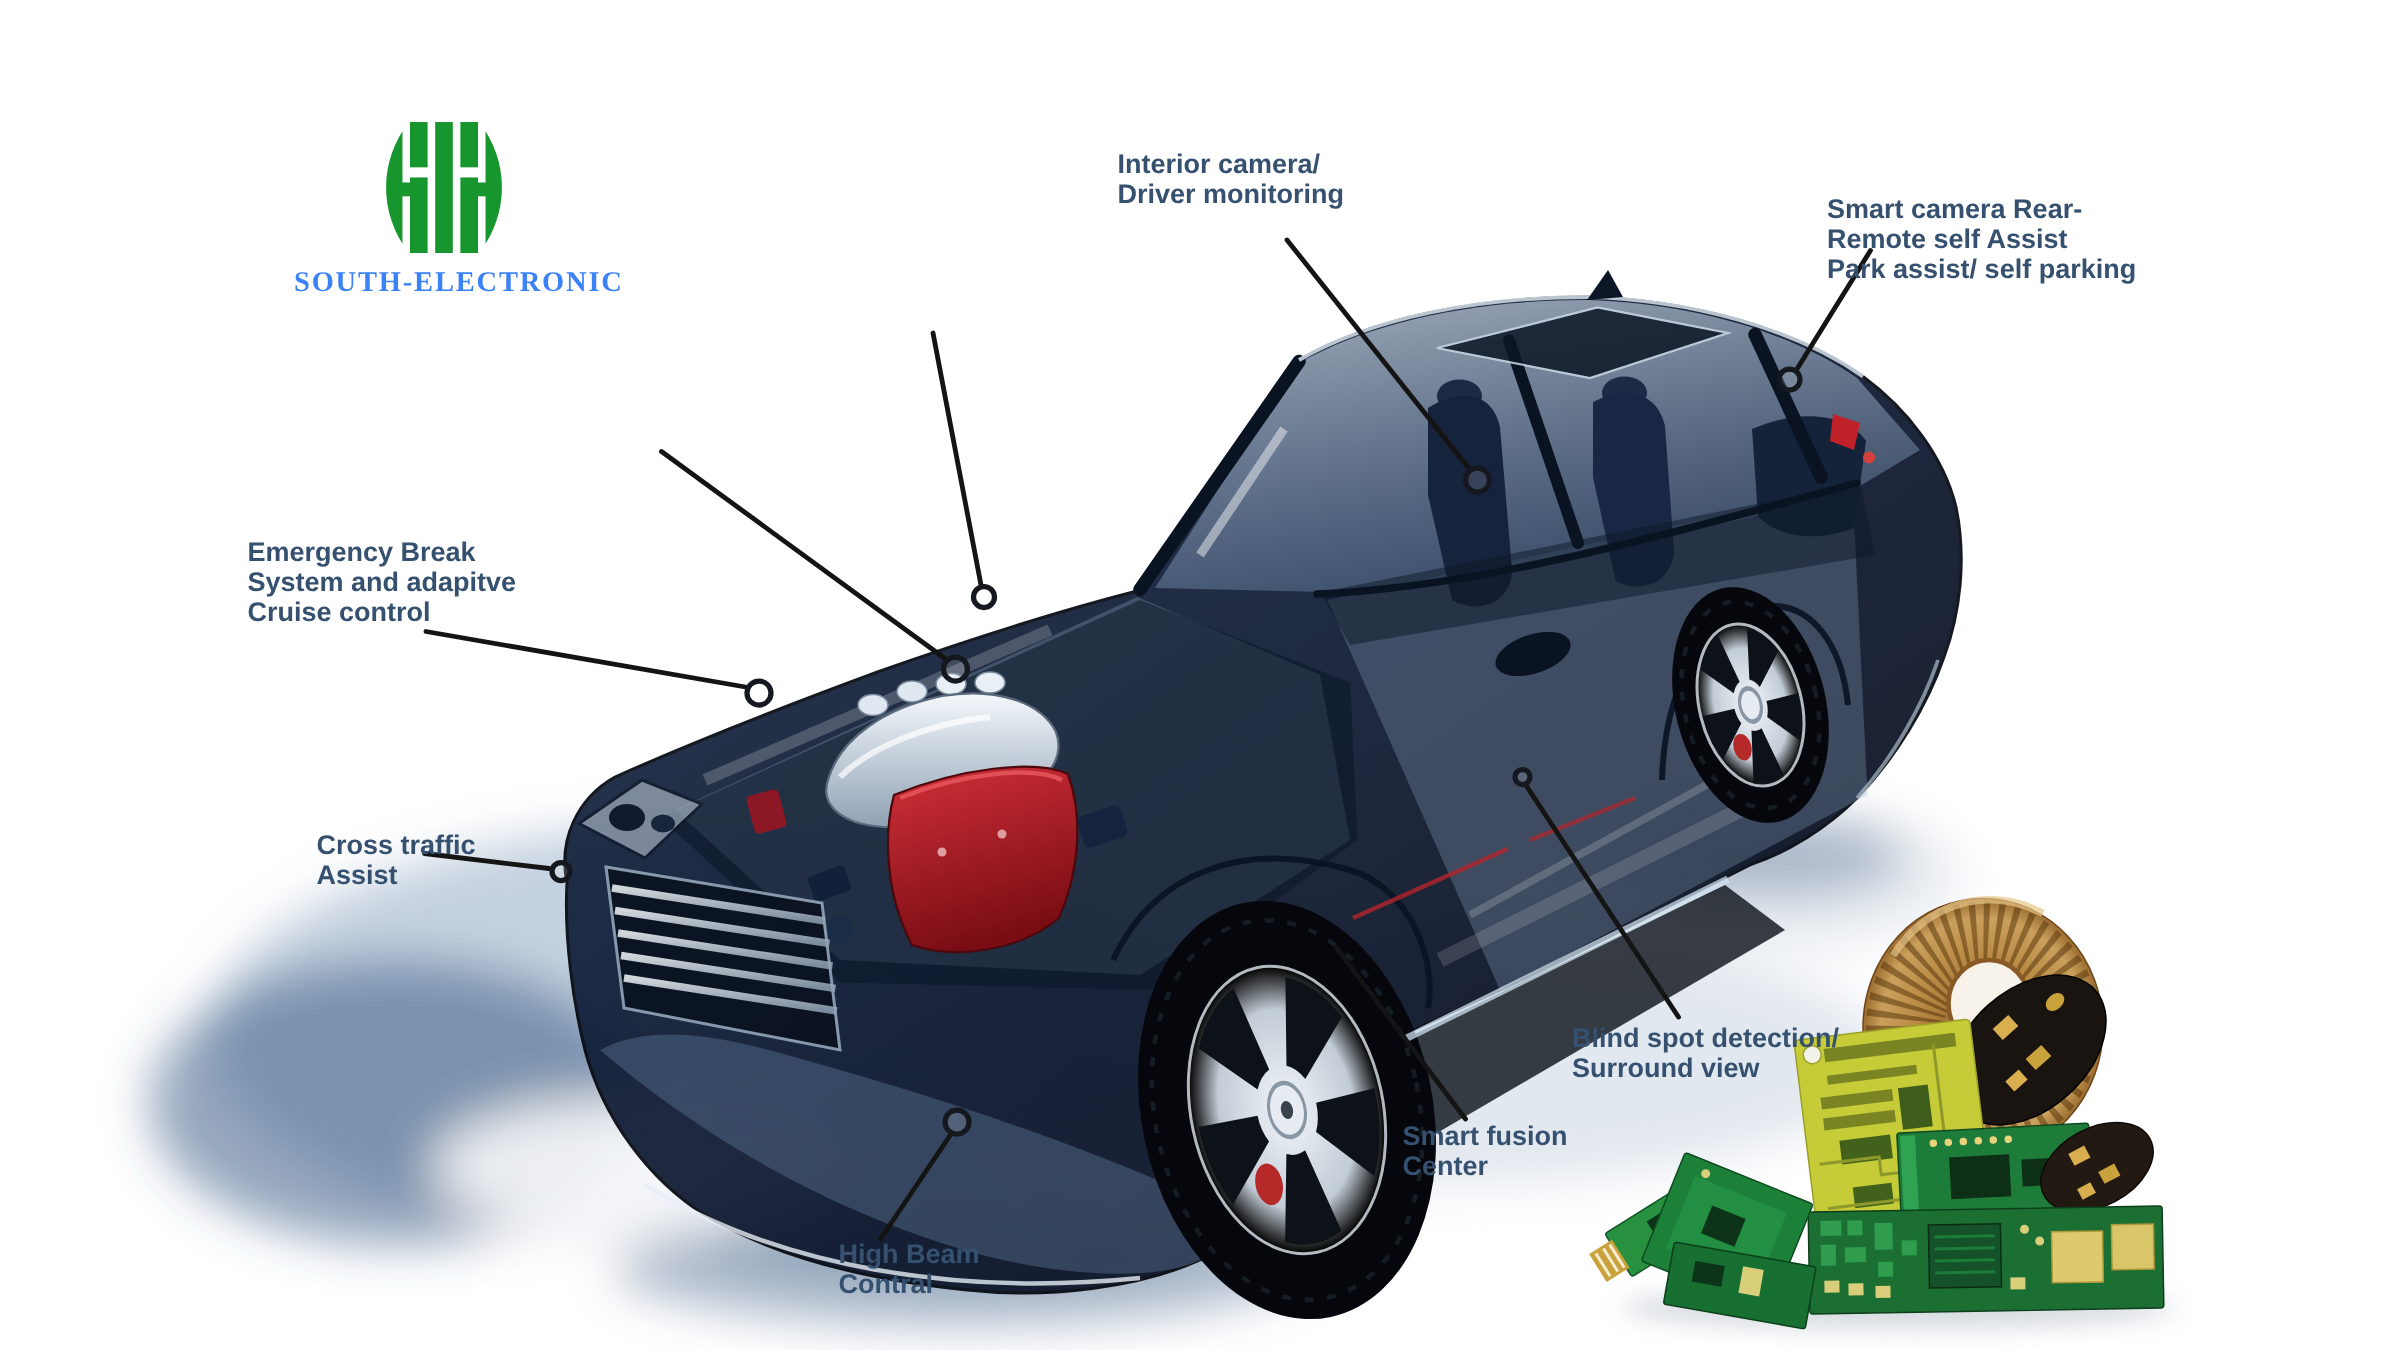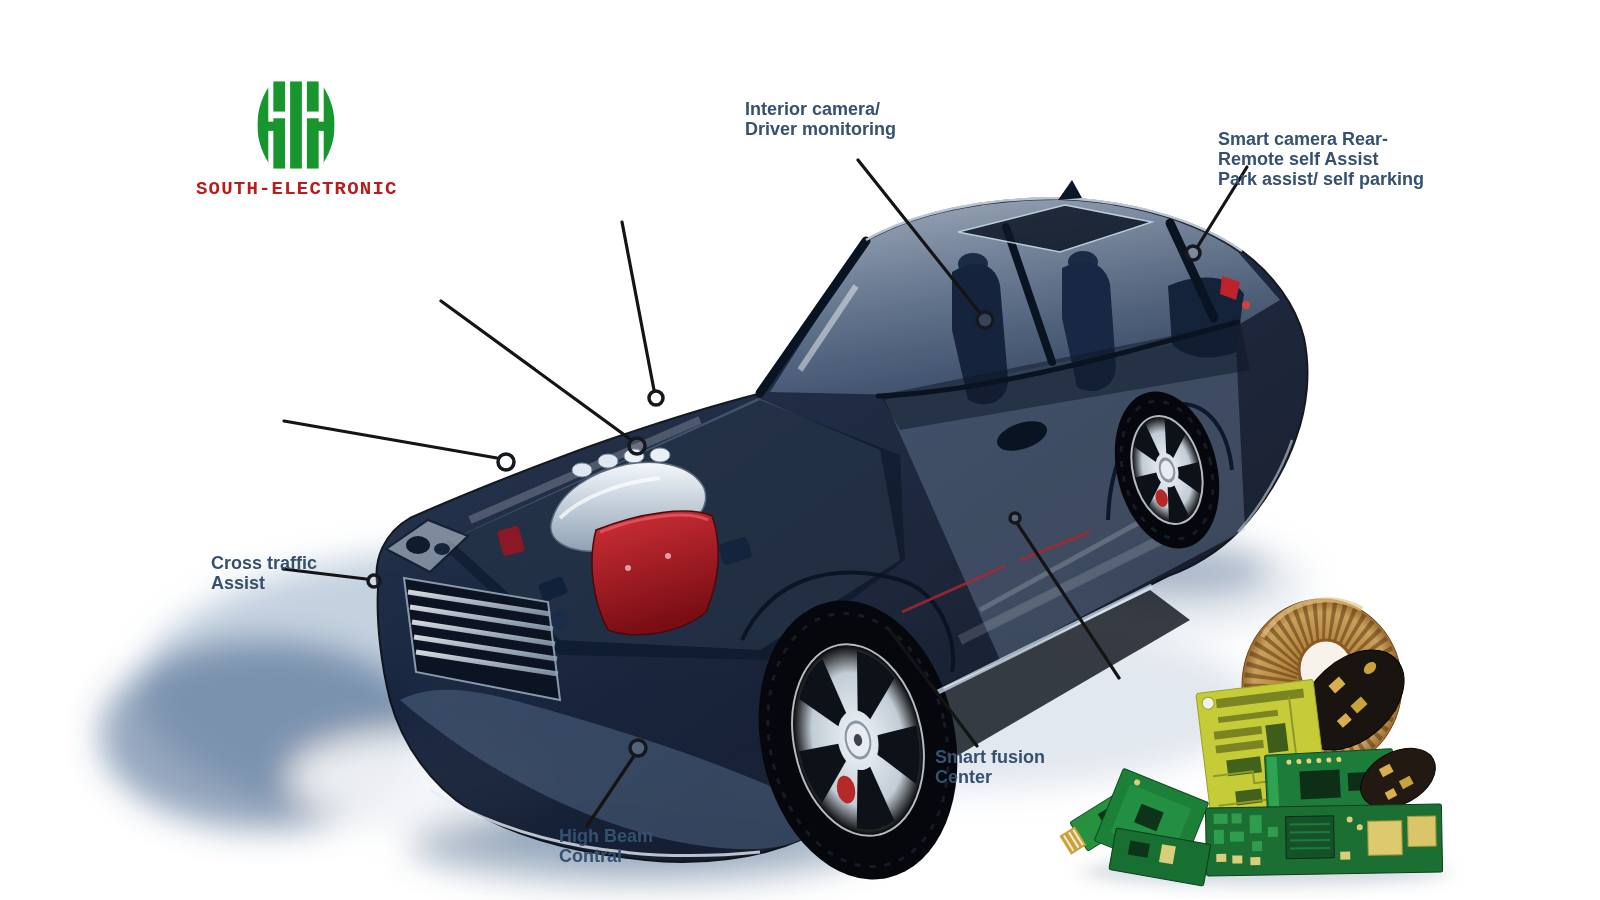--- a/index.html
+++ b/index.html
@@ -2,22 +2,22 @@
 <html><head>
 <meta charset="utf-8">
 <style>
   html,body{margin:0;padding:0;background:#ffffff;}
   .stage{position:relative;width:1600px;height:900px;background:#ffffff;overflow:hidden;
          font-family:"Liberation Sans",sans-serif;}
   #scene{position:absolute;left:0;top:0;}
   
   .logo{position:absolute;left:196px;top:78px;width:200px;text-align:center;}
   .logo svg{display:block;margin:0 auto;}
-  .brand-name{margin-top:6px;font-family:Liberation Mono, monospace;font-weight:bold;
-              font-size:19px;letter-spacing:1.2px;color:#b91c1c;white-space:nowrap;}
+  .brand-name{margin-top:6px;font-family:Liberation Serif, serif;font-weight:bold;
+              font-size:19px;letter-spacing:1.2px;color:#3b82f6;white-space:nowrap;}
   
   .callout{position:absolute;color:#35516f;font-size:18px;font-weight:600;
            line-height:20px;white-space:nowrap;}
   .callout .indent{padding-left:34px;}
   #lbl-interior{left:745px;top:99px;}
   #lbl-smart{left:1218px;top:97px;margin-top:32px;}
   #lbl-frontview{left:498px;top:176px;}
   #lbl-night{left:353px;top:257px;}
   #lbl-emergency{left:165px;top:358px;}
   #lbl-cross{left:211px;top:553px;}
@@ -377,26 +377,35 @@
 
 <div class="callout" id="lbl-interior">
   <div>Interior camera/</div>
   <div>Driver monitoring</div>
 </div>
 <div class="callout" id="lbl-smart">
   <div>Smart camera Rear-</div>
   <div>Remote self Assist</div>
   <div>Park assist/ self parking</div>
 </div>
+<div class="callout" id="lbl-emergency">
+  <div>Emergency Break</div>
+  <div>System and adapitve</div>
+  <div>Cruise control</div>
+</div>
 <div class="callout" id="lbl-cross">
   <div>Cross traffic</div>
   <div>Assist</div>
 </div>
 <div class="callout" id="lbl-highbeam">
   <div>High Beam</div>
   <div>Contral</div>
 </div>
 <div class="callout" id="lbl-radar">
   <div>Smart fusion</div>
   <div>Center</div>
 </div>
+<div class="callout" id="lbl-blind">
+  <div>Blind spot detection/</div>
+  <div>Surround view</div>
+</div>
 
 </div>
 
 </body></html>

